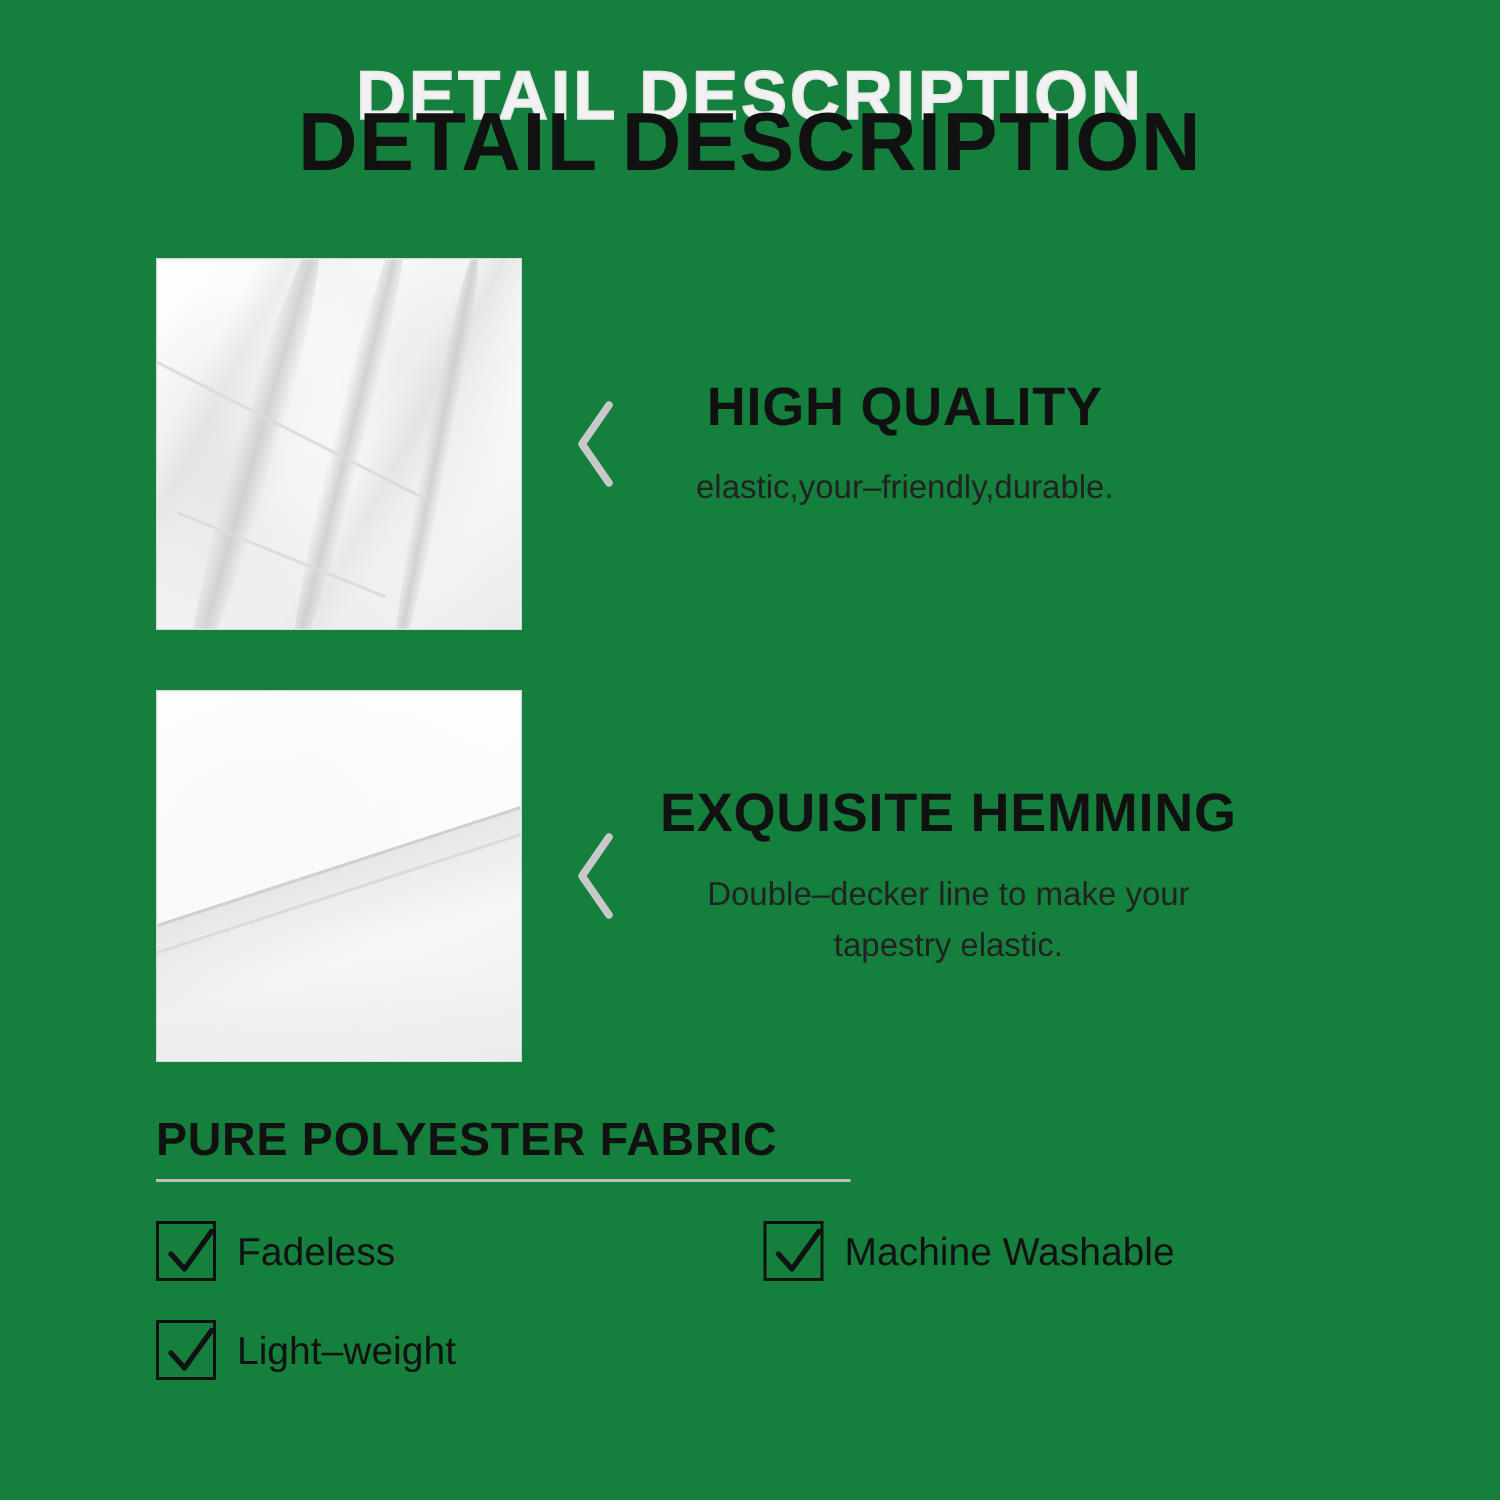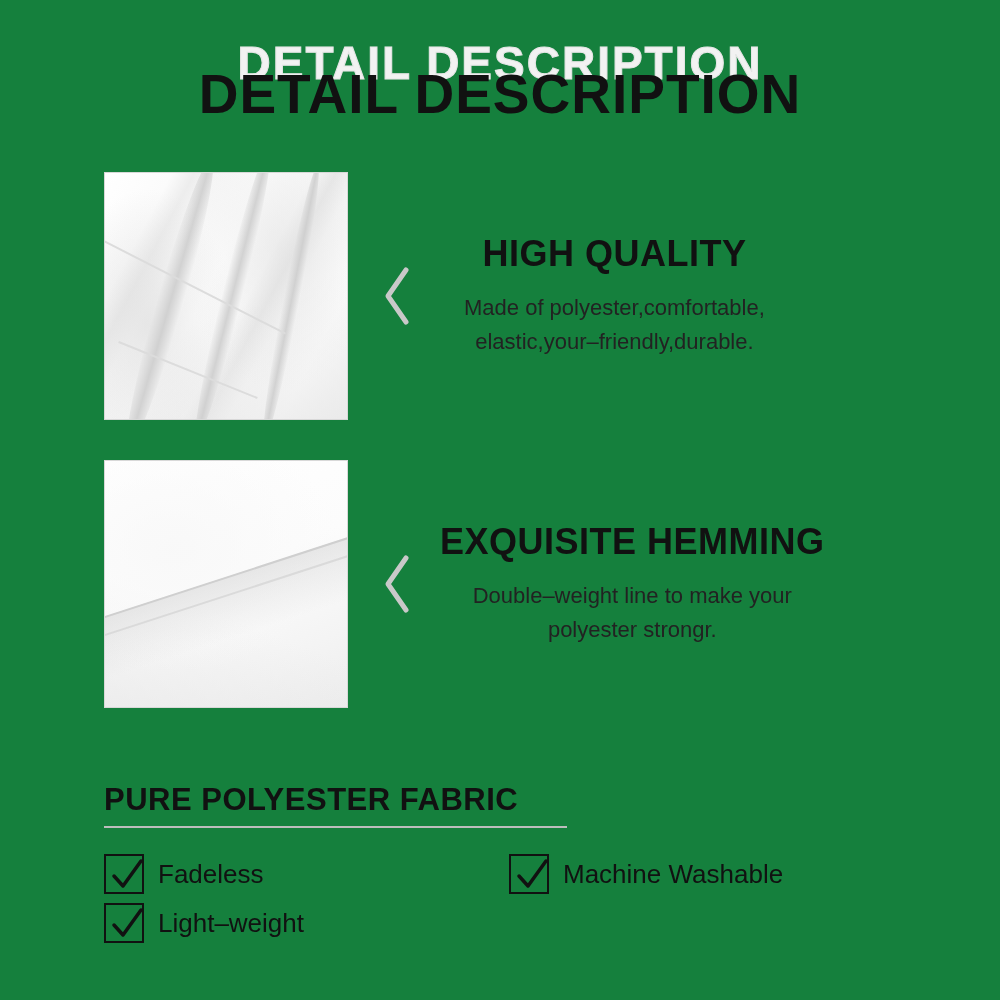--- a/index.html
+++ b/index.html
@@ -161,39 +161,38 @@
 
   .f1-text { padding-left: 30px; }
   .f2-text { padding-left: 6px; }
 
   
   .fabric-section {
     position: absolute;
     left: 104px;
     top: 742px;
     width: 800px;
-    margin-top: 40px;
   }
   .section-title {
     font-size: 31px;
     font-weight: bold;
     color: #111111;
     letter-spacing: 0.5px;
   }
   .section-rule {
     margin-top: 8px;
     width: 463px;
     height: 2px;
     background: #bdbdbd;
   }
   .check-grid {
     margin-top: 26px;
     display: grid;
     grid-template-columns: 405px 1fr;
-    row-gap: 9px;
+    row-gap: 26px;
   }
   .check-item {
     display: flex;
     align-items: center;
     gap: 14px;
   }
   .checkbox {
     width: 40px;
     height: 40px;
     border: 2px solid #111111;
@@ -224,43 +223,42 @@
       <div class="edge e2"></div>
     </div>
     <div class="chevron">
       <svg width="34" height="64" viewBox="0 0 34 64" aria-hidden="true">
         <polyline points="26,6 8,32 26,58" fill="none" stroke="#c9c9c9" stroke-width="5" stroke-linecap="round" stroke-linejoin="round"></polyline>
       </svg>
     </div>
     <div class="feature-text f1-text">
       <div class="feature-heading">HIGH QUALITY</div>
       <div class="feature-body">
-        <div>Made of polyester,comfortable,</div>
         <div>elastic,your–friendly,durable.</div>
       </div>
     </div>
   </div>
 
   <div class="feature feature-2">
     <div class="thumb">
       <div class="fabric-b"></div>
       <div class="hem-shadow"></div>
       <div class="hem-line h1"></div>
       <div class="hem-line h2"></div>
     </div>
     <div class="chevron">
       <svg width="34" height="64" viewBox="0 0 34 64" aria-hidden="true">
         <polyline points="26,6 8,32 26,58" fill="none" stroke="#c9c9c9" stroke-width="5" stroke-linecap="round" stroke-linejoin="round"></polyline>
       </svg>
     </div>
     <div class="feature-text f2-text">
       <div class="feature-heading">EXQUISITE HEMMING</div>
       <div class="feature-body">
-        <div>Double–weight line to make your</div>
-        <div>polyester strongr.</div>
+        <div>Double–decker line to make your</div>
+        <div>tapestry elastic.</div>
       </div>
     </div>
   </div>
 
   <div class="fabric-section">
     <div class="section-title">PURE POLYESTER FABRIC</div>
     <div class="section-rule"></div>
 
     <div class="check-grid">
 

